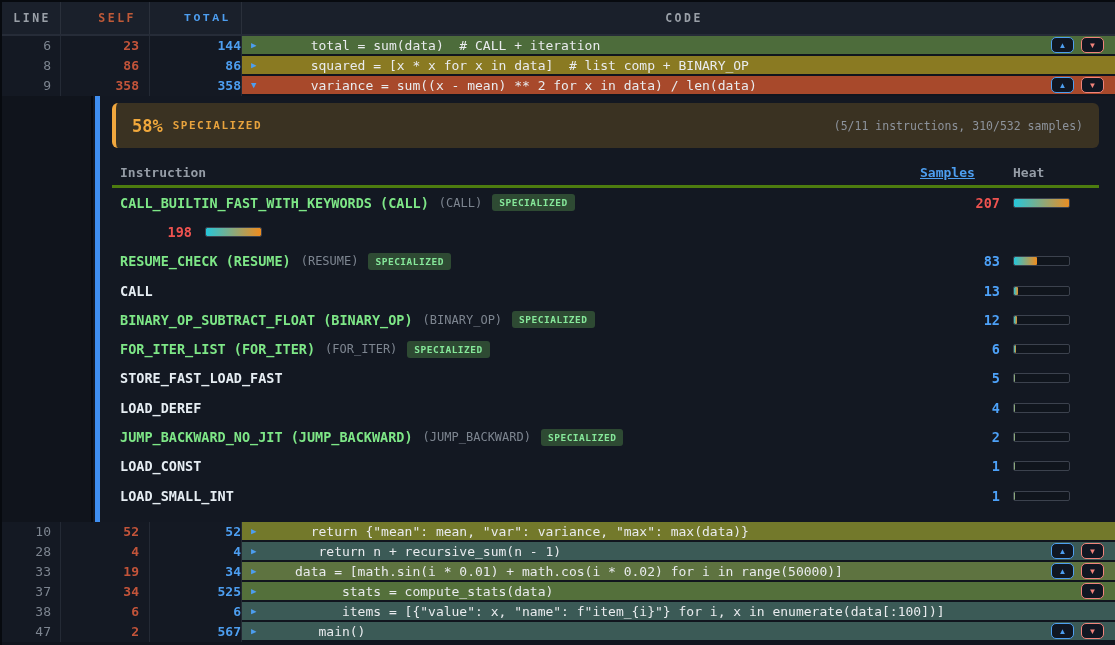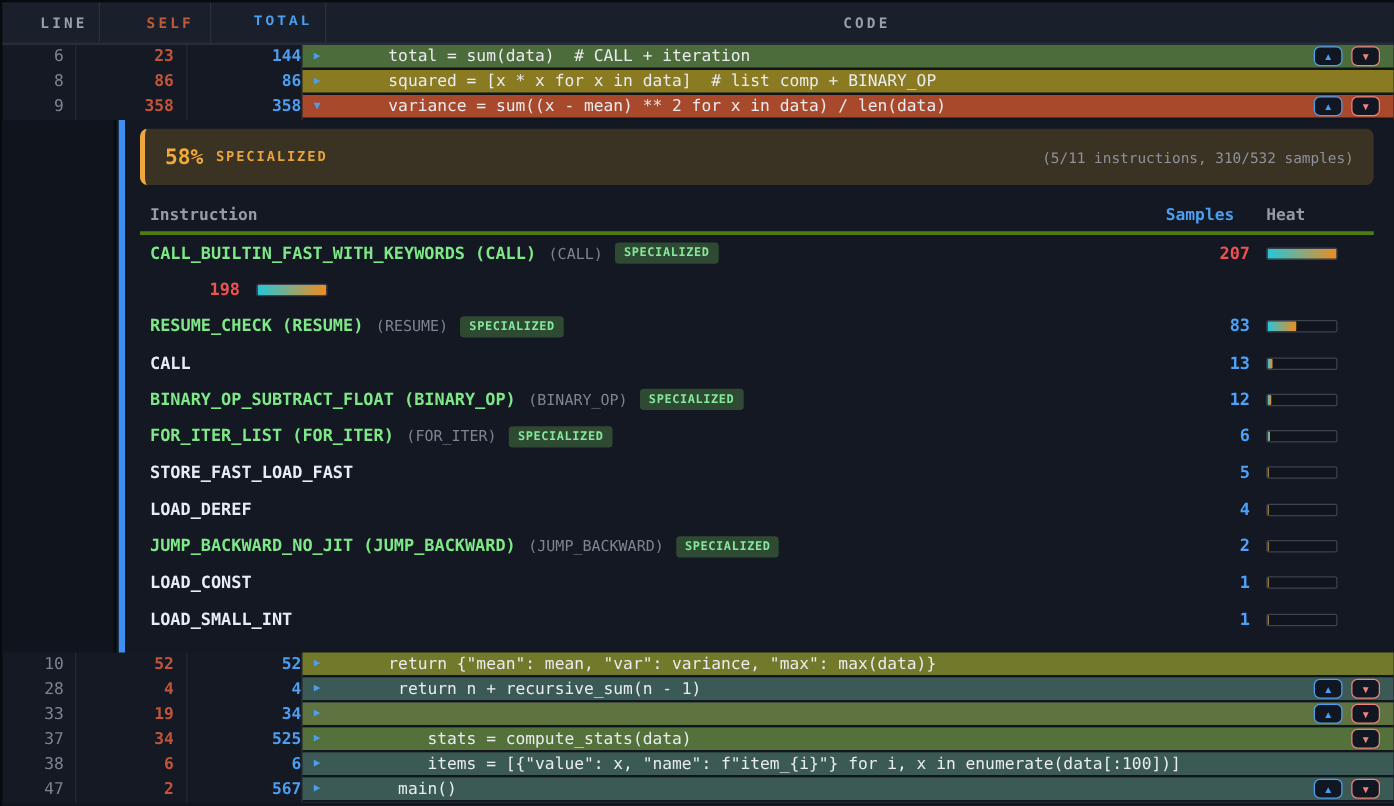--- a/index.html
+++ b/index.html
@@ -8,21 +8,21 @@
     background:#141923;
     font-family:"DejaVu Sans Mono","Liberation Mono",monospace;
     color:#e9ebee;
     position:relative;
   }
   .app { width:1115px; height:645px; border-left:2px solid #070a0f; border-top:2px solid #070a0f; }
 
   
   .thead { display:flex; height:34px; background:#1a202b; border-bottom:2px solid #262c38; }
   .th { font-size:11.5px; font-weight:bold; letter-spacing:2.5px; line-height:32px; color:#9aa0a8; }
-  .col-line  { width:78px;  text-align:right; padding-right:9px;  border-right:1px solid #2a303b; }
+  .col-line  { width:59px;  text-align:right; padding-right:9px;  border-right:1px solid #2a303b; }
   .col-self  { width:89px;  text-align:right; padding-right:13px; border-right:1px solid #2a303b; }
   .col-total { width:92px;  text-align:right; padding-right:10px; border-right:1px solid #2a303b;font-family:Liberation Mono, monospace; }
   .col-code  { flex:1; text-align:center; padding-left:11px; border-right:none; }
   .th.col-self { color:#c05a38; }
   .th.col-total { color:#4d9ef0; }
 
   
   .crow { display:flex; height:20px; }
   .crow .cell { font-size:13px; line-height:19px; }
   .c-line  { width:59px; text-align:right; padding-right:9px;  color:#7d8590; border-right:1px solid #242a35; }
@@ -43,21 +43,21 @@
   .gutter-dark { position:absolute; left:0; top:0; width:91px; height:100%; background:#10141c; border-right:2px solid #070a0f; }
   .panel { position:absolute; left:110px; top:0; width:987px; height:100%; }
   .banner { margin-top:7px; height:45px; background:#3a3222; border-left:4px solid #f0a73e; border-radius:6px;
             display:flex; align-items:center; padding:0 16px; }
   .pct { font-size:17px; font-weight:bold; color:#f2a93c; }
   .pct-label { font-size:11px; font-weight:bold; color:#e8a33d; letter-spacing:1.5px; margin-left:10px; }
   .banner-summary { margin-left:auto; font-size:11.5px; color:#8d939c; }
 
   .itable-head { display:flex; align-items:center; height:28px; margin-top:12px; border-bottom:3px solid #4d7c0f; }
   .ih-instr { flex:1; padding-left:8px; font-size:13px; font-weight:bold; color:#959ca6; }
-  .ih-samples { width:80px; text-align:center; font-size:13px; font-weight:bold; color:#4d9ef0; }
+  .ih-samples { width:80px; text-align:left; font-size:13px; font-weight:bold; color:#4d9ef0;text-decoration:underline; }
   .ih-heat { width:57px; margin-left:13px; margin-right:29px; font-size:13px; font-weight:bold; color:#959ca6; }
 
   .irow { display:flex; align-items:center; height:29.3px; }
   .i-name { flex:1; padding-left:8px; display:flex; align-items:center; gap:10px; }
   .iname { font-size:13.5px; font-weight:bold; }
   .iname.spec { color:#7ee787; }
   .iname.plain { color:#e6edf3; }
   .ibase { font-size:12px; color:#7d8590; }
   .ibadge { font-size:9.5px; font-weight:bold; letter-spacing:0.5px; color:#86e89a; background:#2e4a33;
             border-radius:3px; padding:3px 7px; }
@@ -316,20 +316,21 @@
       </span>
     </div>
   </div>
 
   <div class="crow">
     <div class="cell c-line">33</div>
     <div class="cell c-self">19</div>
     <div class="cell c-total">34</div>
     <div class="cell c-code" style="background: rgb(94, 115, 64);">
       <span class="arrow">▶</span>
+      <span class="codetext">data = [math.sin(i * 0.01) + math.cos(i * 0.02) for i in range(50000)]</span>
       <span class="btns">
         <button class="navbtn up">▲</button>
         <button class="navbtn dn">▼</button>
       </span>
     </div>
   </div>
 
   <div class="crow">
     <div class="cell c-line">37</div>
     <div class="cell c-self">34</div>

